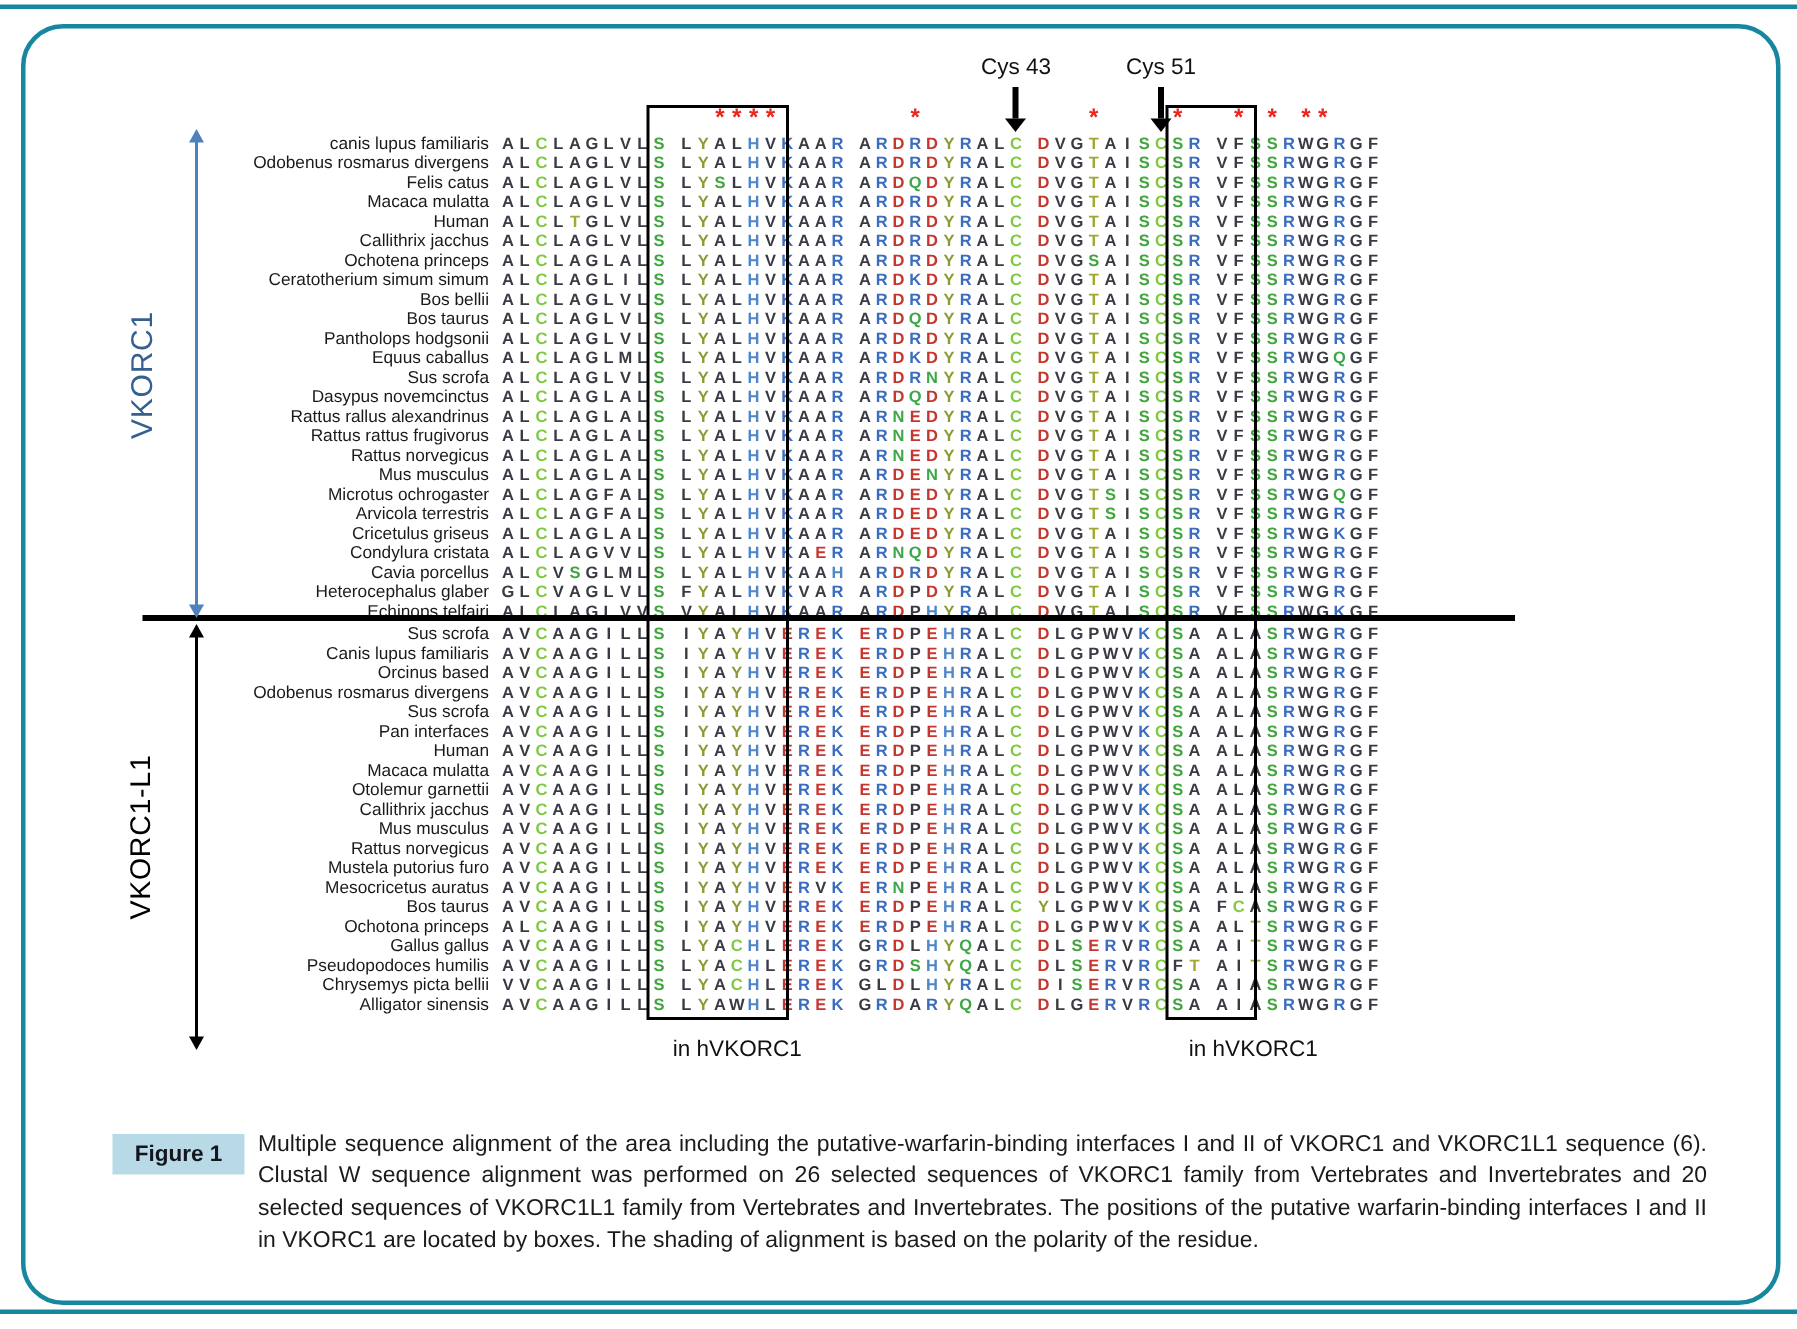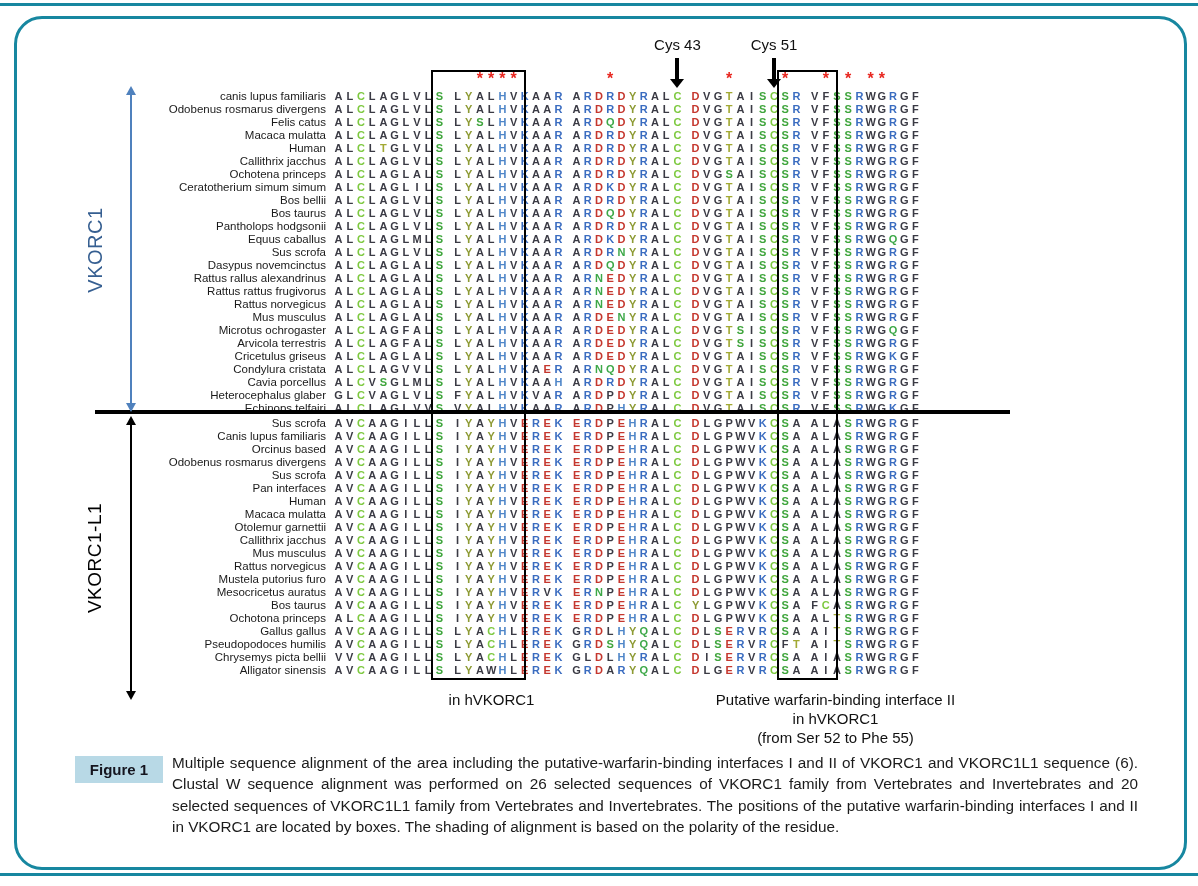--- a/index.html
+++ b/index.html
@@ -2451,20 +2451,18 @@
     <div class="tri-down" style="left: 126px; top: 403px; border-top: 9px solid rgb(79, 129, 189);"></div>
     <div class="varrow-stem" style="left: 130px; top: 423px; height: 270px; background: rgb(0, 0, 0);"></div>
     <div class="tri-up" style="left: 126px; top: 416px; border-bottom: 9px solid rgb(0, 0, 0);"></div>
     <div class="tri-down" style="left: 126px; top: 691px; border-top: 9px solid rgb(0, 0, 0);"></div>
     <div class="grp-label" style="color: rgb(54, 95, 145); left: 16px; top: 238px;">VKORC1</div>
     <div class="grp-label" style="color: rgb(0, 0, 0); left: 16px; top: 546px; font-size: 19px;">VKORC1-L1</div>
     <div class="iface" style="left: 311.5px; top: 690px;">
       <div>in hVKORC1</div>
     </div>
     <div class="iface" style="left: 655.5px; top: 690px;">
-      <div>Putative warfarin-binding interface  II</div>
       <div>in hVKORC1</div>
-      <div>(from Ser 52 to Phe 55)</div>
     </div>
   </div>
 
 <div id="figure-tag">Figure 1</div>
 <div id="caption">Multiple sequence alignment of the area including the putative-warfarin-binding interfaces I and II of VKORC1 and VKORC1L1 sequence (6). Clustal W sequence alignment was performed on 26 selected sequences of VKORC1 family from Vertebrates and Invertebrates and 20 selected sequences of VKORC1L1 family from Vertebrates and Invertebrates. The positions of the putative warfarin-binding interfaces I and II in VKORC1 are located by boxes. The shading of alignment is based on the polarity of the residue.</div>
 
 </body></html>

